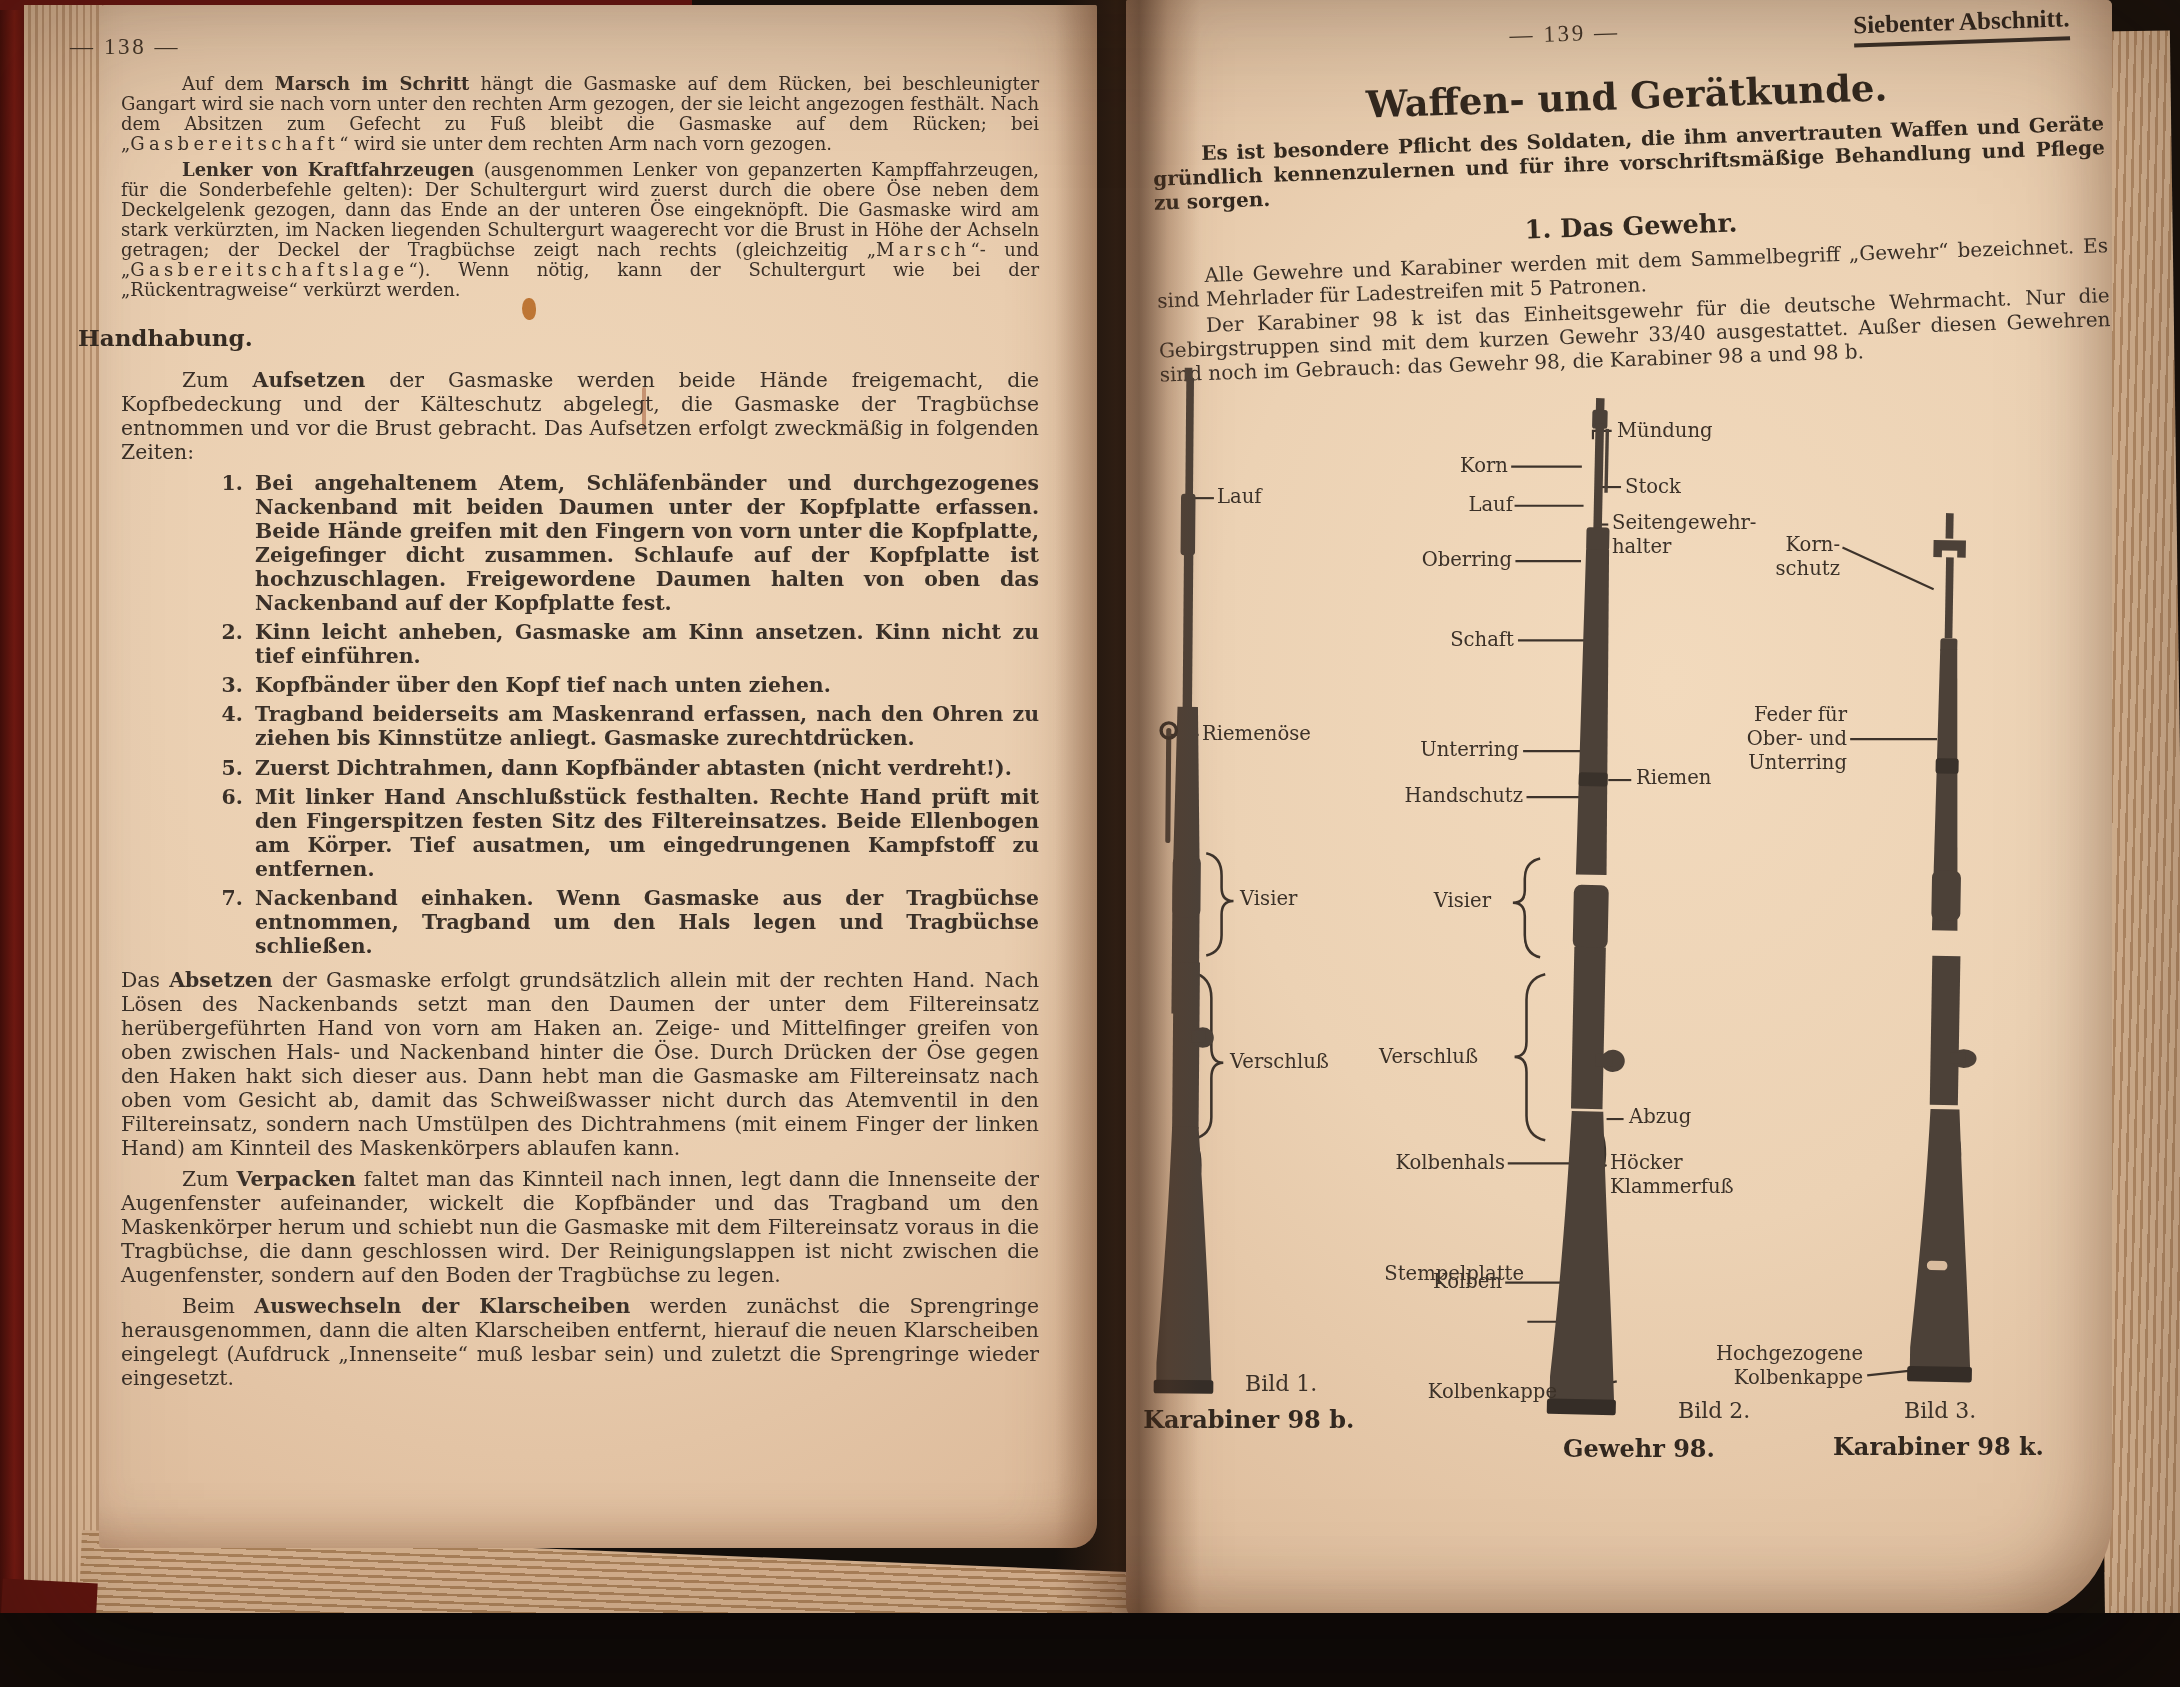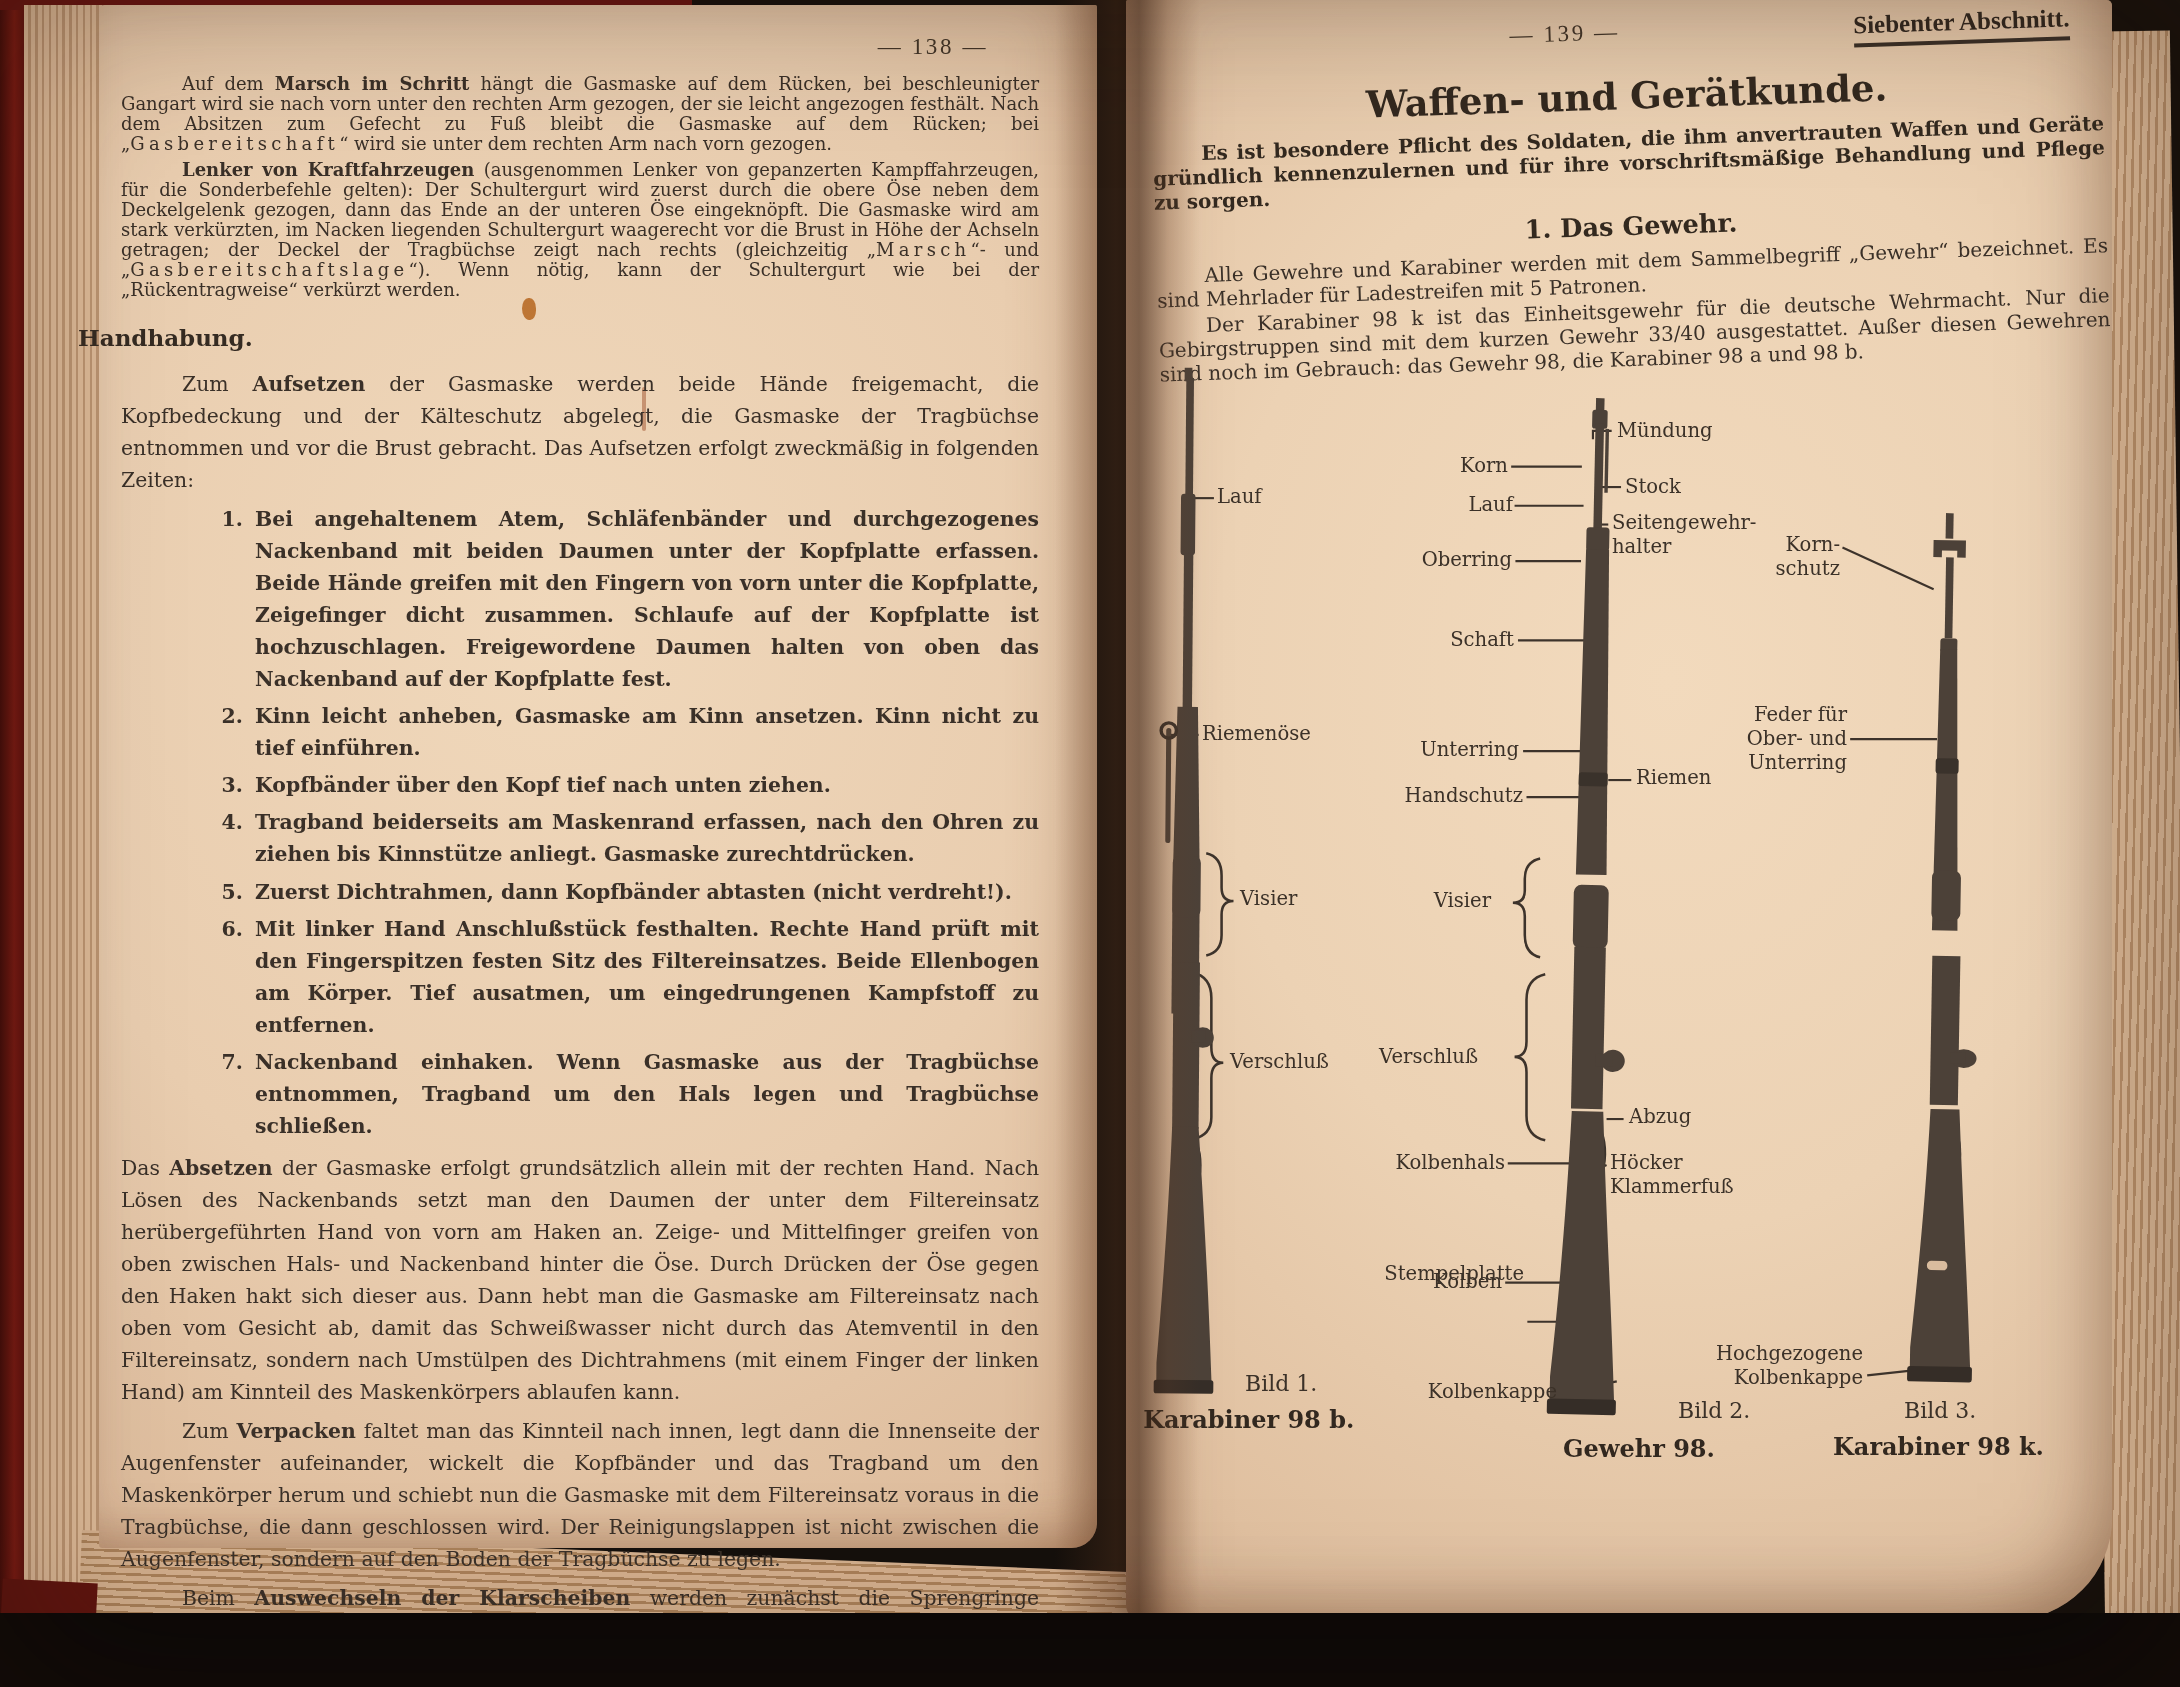--- a/index.html
+++ b/index.html
@@ -23,25 +23,25 @@
       background:radial-gradient(115% 85% at 55% 42%,#f2dabd 0%,#ecd2b4 40%,#e0c0a0 72%,#cea987 95%);
       box-shadow:inset 60px 0 77px -43px rgba(110,60,35,.5),inset -43px -43px 68px -34px rgba(110,65,38,.4);}
   #gutter{left:1055px;top:0;width:145px;height:1623px;pointer-events:none;
       background:linear-gradient(90deg,rgba(80,45,25,0),rgba(88,52,30,.38) 42%,rgba(52,28,14,.5) 58%,rgba(100,60,35,.22) 78%,rgba(0,0,0,0));}
   #bottom-black{left:0;top:1613px;width:2181px;height:74px;background:#0b0807;}
   #vignette{inset:0;box-shadow:inset 0 0 170px rgba(40,20,8,.35);pointer-events:none;}
   #stain1{left:423px;top:293px;width:13.6px;height:22px;background:#b5651d;border-radius:50% 50% 45% 55%;opacity:.85;}
   #stain2{left:543px;top:382px;width:4.3px;height:44px;background:#a0522d;opacity:.5;border-radius:2.6px;}
   
   #lp{position:absolute;left:121px;top:34px;width:918px;}
-  .pnum{font-family:"Liberation Serif",serif;font-size:23px;letter-spacing:2.6px;text-align:right;color:#433629;}
+  .pnum{font-family:"Liberation Serif",serif;font-size:23px;letter-spacing:2.6px;text-align:left;color:#433629;}
   #lp .pnum{margin-bottom:13.6px;transform:translateX(-51px);}
   #lp p{margin:0 0 6.8px 0;text-align:justify;}
   p.small{font-size:18px;line-height:20px;}
-  p.body, #lp li{font-size:20.4px;line-height:32px;}
+  p.body, #lp li{font-size:20.4px;line-height:24px;}
   .indent{text-indent:61px;}
   .sp{letter-spacing:4.3px;}
   #lp h3{font-size:23px;font-weight:bold;text-align:left;margin:24px 0 17px 0;transform:translateX(-43px);color:#352b22;}
   #lp ol{margin:6.8px 0 10.2px 0;padding-left:129px;font-weight:bold;}
   #lp li{text-align:justify;margin-bottom:5.1px;padding-left:5.1px;}
   
   #rp{position:absolute;left:1148px;top:13.6px;width:952px;transform:rotate(-1.9deg);transform-origin:center top;}
   .rp-head{position:relative;height:48px;}
   .rp-pnum{position:absolute;left:0;right:0;top:5.1px;text-align:center;transform:translateX(-60px);}
   .rp-section{position:absolute;right:31px;top:5.1px;font-family:"Liberation Serif",serif;font-weight:bold;

